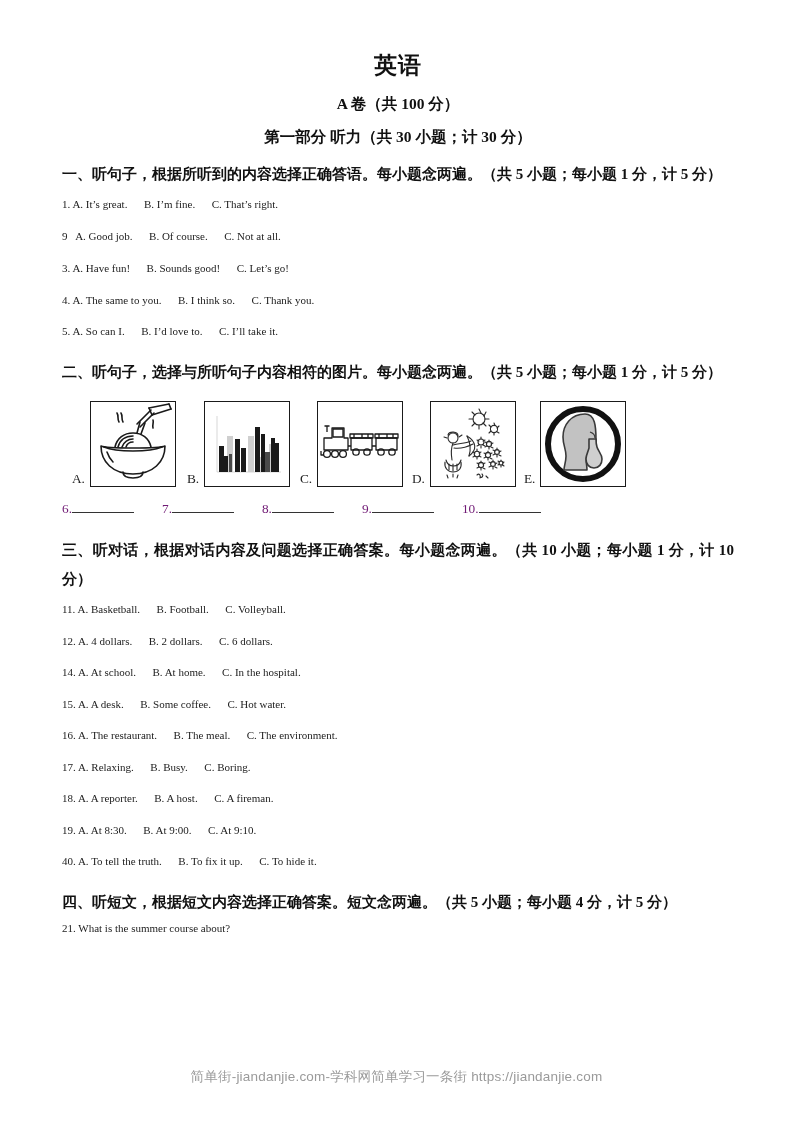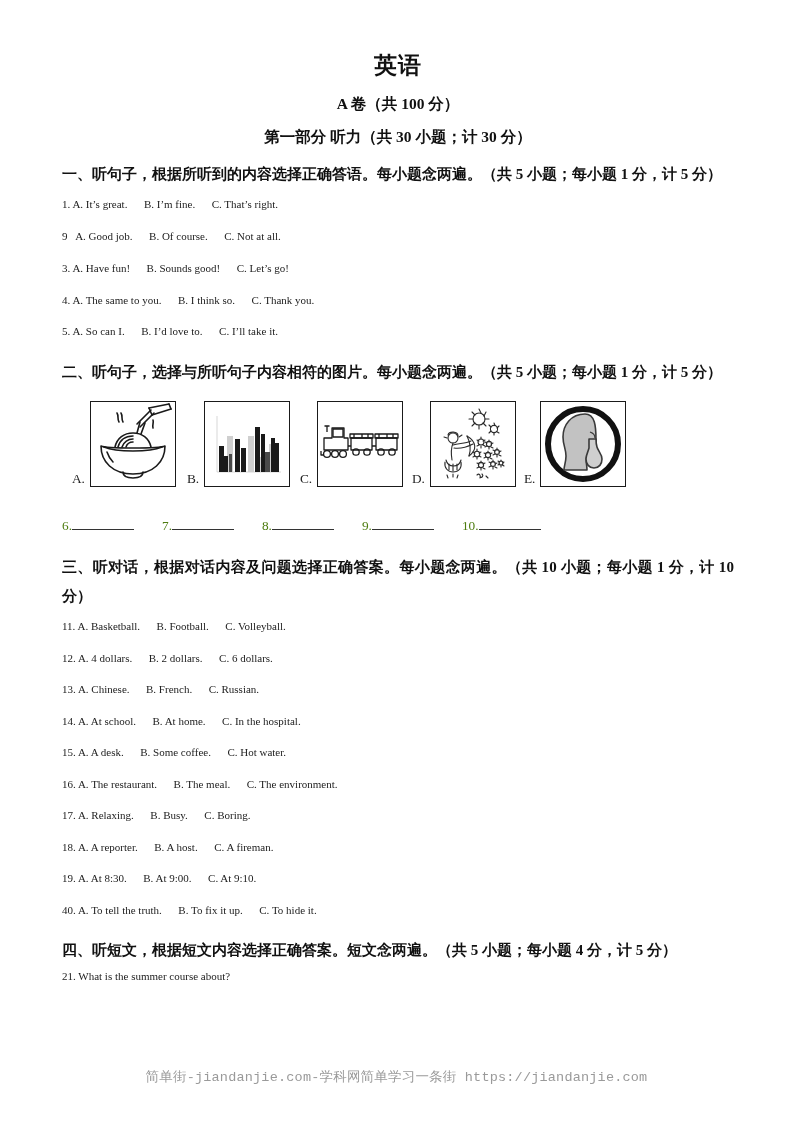--- a/index.html
+++ b/index.html
@@ -99,44 +99,44 @@
     height: 84px;
     border: 1.3px solid #1a1a1a;
     background: #fff;
     overflow: hidden;
     position: relative;
   }
   .pic-box svg { display: block; }
 
   
   .blank-row {
-    margin-top: 23px;
+    margin-top: 6px;
     font-size: 13.3px;
     line-height: 1.3;
     white-space: pre;
-    color: #4d7c0f;
+    color: #701a75;
   }
   .blank-row .num { }
   .blank-row .ul {
     display: inline-block;
     width: 62px;
     border-bottom: 1px solid #333;
     height: 13px;
     vertical-align: baseline;
   }
   .blank-gap { display: inline-block; width: 28px; }
 
   
   .footer {
     position: absolute;
     left: 0;
     top: 1068px;
     width: 793px;
     text-align: center;
-    font-family: Liberation Mono, monospace;
+    font-family: Liberation Sans, sans-serif;
     font-size: 13.5px;
     color: #9a9a9a;
     letter-spacing: 0.2px;
   }
 </style>
 </head>
 <body>
 
 <div class="page">
   <div class="content">
@@ -310,21 +310,20 @@
       </div>
 
     </div>
 
     <div class="blank-row"><span class="num">6.</span><span class="ul"></span><span class="blank-gap"></span><span class="num">7.</span><span class="ul"></span><span class="blank-gap"></span><span class="num">8.</span><span class="ul"></span><span class="blank-gap"></span><span class="num">9.</span><span class="ul"></span><span class="blank-gap"></span><span class="num">10.</span><span class="ul"></span></div>
 
     <div class="section-head sec3" style="margin-top:18px;">三、听对话，根据对话内容及问题选择正确答案。每小题念两遍。（共 10 小题；每小题 1 分，计 10 分）</div>
     <div class="q-block tight">
       <div class="qline">11. A. Basketball.      B. Football.      C. Volleyball.</div>
       <div class="qline">12. A. 4 dollars.      B. 2 dollars.      C. 6 dollars.</div>
-      <div class="qline">13. A. Chinese.      B. French.      C. Russian.</div>
       <div class="qline">14. A. At school.      B. At home.      C. In the hospital.</div>
       <div class="qline">15. A. A desk.      B. Some coffee.      C. Hot water.</div>
       <div class="qline">16. A. The restaurant.      B. The meal.      C. The environment.</div>
       <div class="qline">17. A. Relaxing.      B. Busy.      C. Boring.</div>
       <div class="qline">18. A. A reporter.      B. A host.      C. A fireman.</div>
       <div class="qline">19. A. At 8:30.      B. At 9:00.      C. At 9:10.</div>
       <div class="qline">40. A. To tell the truth.      B. To fix it up.      C. To hide it.</div>
     </div>
 
     <div class="section-head" style="margin-top:3px;">四、听短文，根据短文内容选择正确答案。短文念两遍。（共 5 小题；每小题 4 分，计 5 分）</div>

